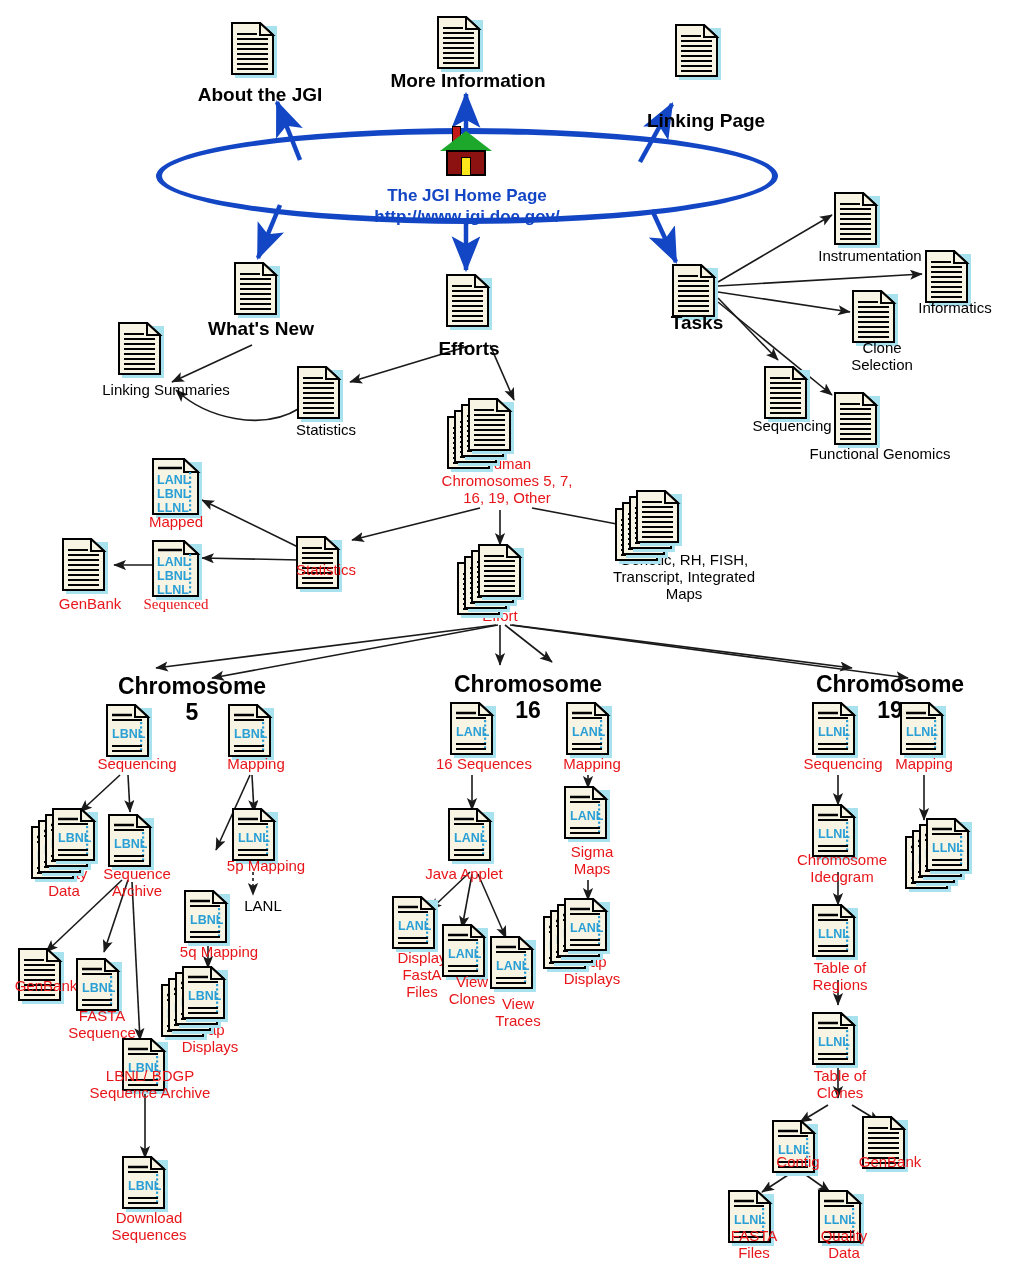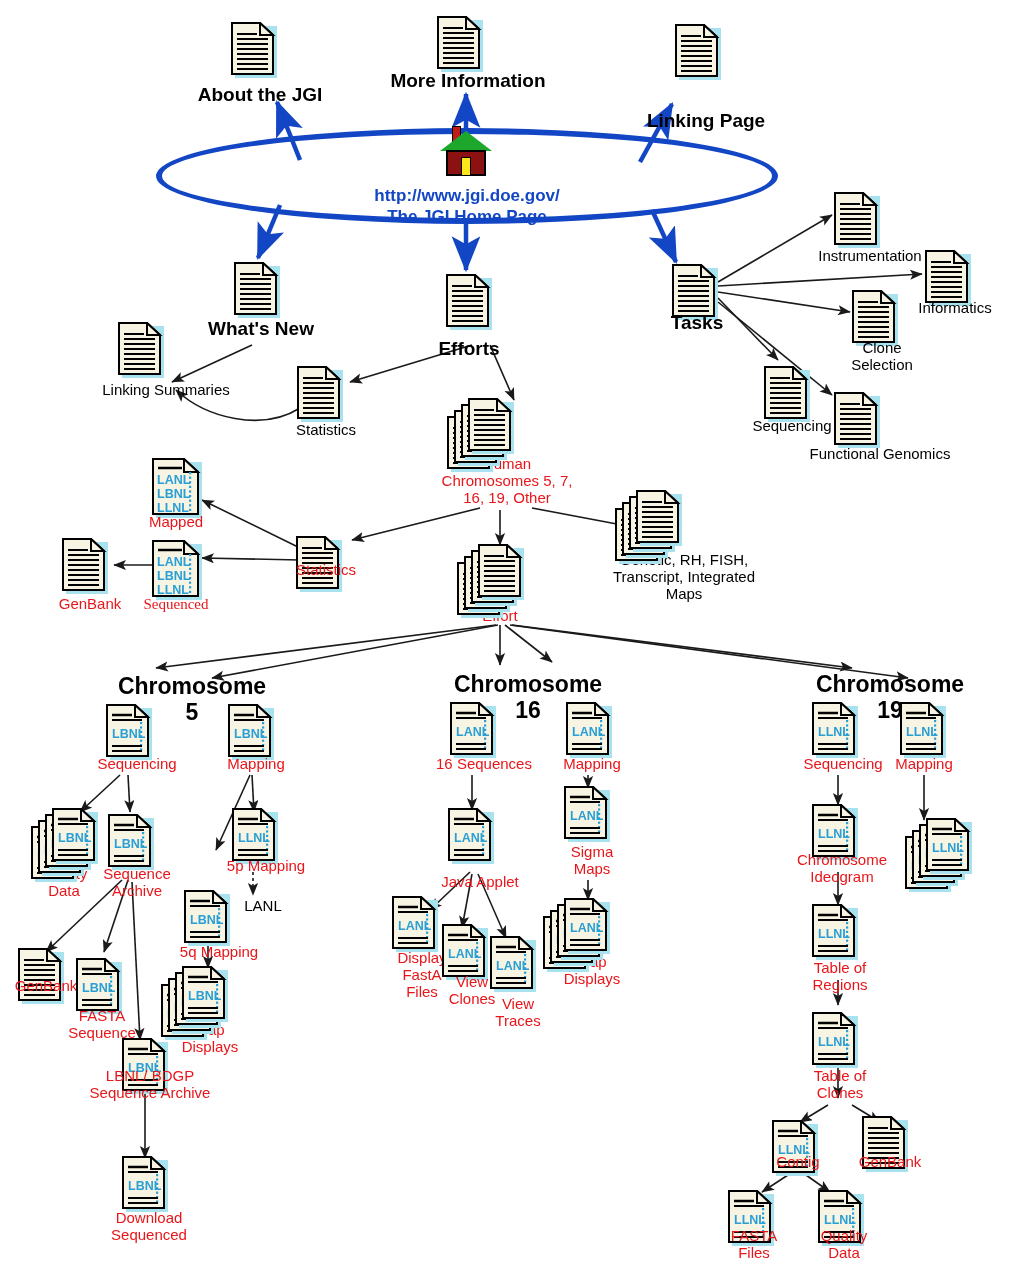--- a/index.html
+++ b/index.html
@@ -122,22 +122,22 @@
 
   <div id="hub"></div>
   <div class="house" style="left:440px;top:126px;">
     <div class="chim"></div>
       <div class="roofline"></div>
       <div class="roof"></div>
     <div class="walls"></div>
       <div class="door"></div>
   </div>
   <div id="hubtext">
+    <div>The JGI Home Page</div>
     <div>http://www.jgi.doe.gov/</div>
-    <div>The JGI Home Page</div>
   </div>
 
   <div class="node" style="left:231px;top:22px;">
     <span class="doc doc-plain">
         <svg width="46" height="56" viewBox="0 0 46 56" style="display: block;">
           <path d="M4,4 H46 V56 H4 Z" fill="#A8E2EE"></path>
           <path d="M1,1 H29 L42,13 V52 H1 Z" fill="#F7F4E3" stroke="#000" stroke-width="2"></path>
           <path d="M29,1 L42,13 H29 Z" fill="#F7F4E3" stroke="#000" stroke-width="2"></path>
           <line x1="6" x2="26" y1="12" y2="12" stroke="#000" stroke-width="2"></line>
           <line x1="6" x2="37" y1="17" y2="17" stroke="#000" stroke-width="2"></line>
@@ -879,21 +879,21 @@
           <rect x="34" y="31.200000000000003" width="2.2" height="2.2" fill="#2A9FD6"></rect>
           <rect x="34" y="35.6" width="2.2" height="2.2" fill="#2A9FD6"></rect>
           <rect x="34" y="40" width="2.2" height="2.2" fill="#2A9FD6"></rect>
           <rect x="34" y="44.400000000000006" width="2.2" height="2.2" fill="#2A9FD6"></rect>
           <line x1="6" x2="36" y1="42" y2="42" stroke="#000" stroke-width="2"></line>
           <line x1="6" x2="36" y1="47" y2="47" stroke="#000" stroke-width="2"></line>
         </svg>
       </span>
   </div>
   <div class="lbl red med" style="left:94px;top:1210px;width:110px;">Download
-Sequenced</div>
+Sequences</div>
 
   <div class="node" style="left:232px;top:808px;">
     <span class="doc doc-lab">
         <svg width="46" height="56" viewBox="0 0 46 56" style="display: block;">
           <path d="M4,4 H46 V56 H4 Z" fill="#A8E2EE"></path>
           <path d="M1,1 H29 L42,13 V52 H1 Z" fill="#F7F4E3" stroke="#000" stroke-width="2"></path>
           <path d="M29,1 L42,13 H29 Z" fill="#F7F4E3" stroke="#000" stroke-width="2"></path>
           <line x1="6" x2="26" y1="11" y2="11" stroke="#000" stroke-width="2.5"></line>
           <line x1="6" x2="36" y1="16" y2="16" stroke="#000" stroke-width="2"></line>
           <text x="6" y="34" fill="#2A9FD6" font-size="12.5" font-family="&quot;Liberation Sans&quot;,sans-serif" font-weight="bold">LLNL</text>
@@ -1074,21 +1074,21 @@
           <rect x="34" y="26.8" width="2.2" height="2.2" fill="#2A9FD6"></rect>
           <rect x="34" y="31.200000000000003" width="2.2" height="2.2" fill="#2A9FD6"></rect>
           <rect x="34" y="35.6" width="2.2" height="2.2" fill="#2A9FD6"></rect>
           <rect x="34" y="40" width="2.2" height="2.2" fill="#2A9FD6"></rect>
           <rect x="34" y="44.400000000000006" width="2.2" height="2.2" fill="#2A9FD6"></rect>
           <line x1="6" x2="36" y1="42" y2="42" stroke="#000" stroke-width="2"></line>
           <line x1="6" x2="36" y1="47" y2="47" stroke="#000" stroke-width="2"></line>
         </svg>
       </span>
   </div>
-  <div class="lbl red med" style="left:416px;top:866px;width:128px;margin-top:8px;">Java Applet</div>
+  <div class="lbl red med" style="left:400px;top:866px;width:128px;">Java Applet</div>
 
   <div class="node" style="left:564px;top:786px;">
     <span class="doc doc-lab">
         <svg width="46" height="56" viewBox="0 0 46 56" style="display: block;">
           <path d="M4,4 H46 V56 H4 Z" fill="#A8E2EE"></path>
           <path d="M1,1 H29 L42,13 V52 H1 Z" fill="#F7F4E3" stroke="#000" stroke-width="2"></path>
           <path d="M29,1 L42,13 H29 Z" fill="#F7F4E3" stroke="#000" stroke-width="2"></path>
           <line x1="6" x2="26" y1="11" y2="11" stroke="#000" stroke-width="2.5"></line>
           <line x1="6" x2="36" y1="16" y2="16" stroke="#000" stroke-width="2"></line>
           <text x="6" y="34" fill="#2A9FD6" font-size="12.5" font-family="&quot;Liberation Sans&quot;,sans-serif" font-weight="bold">LANL</text>

